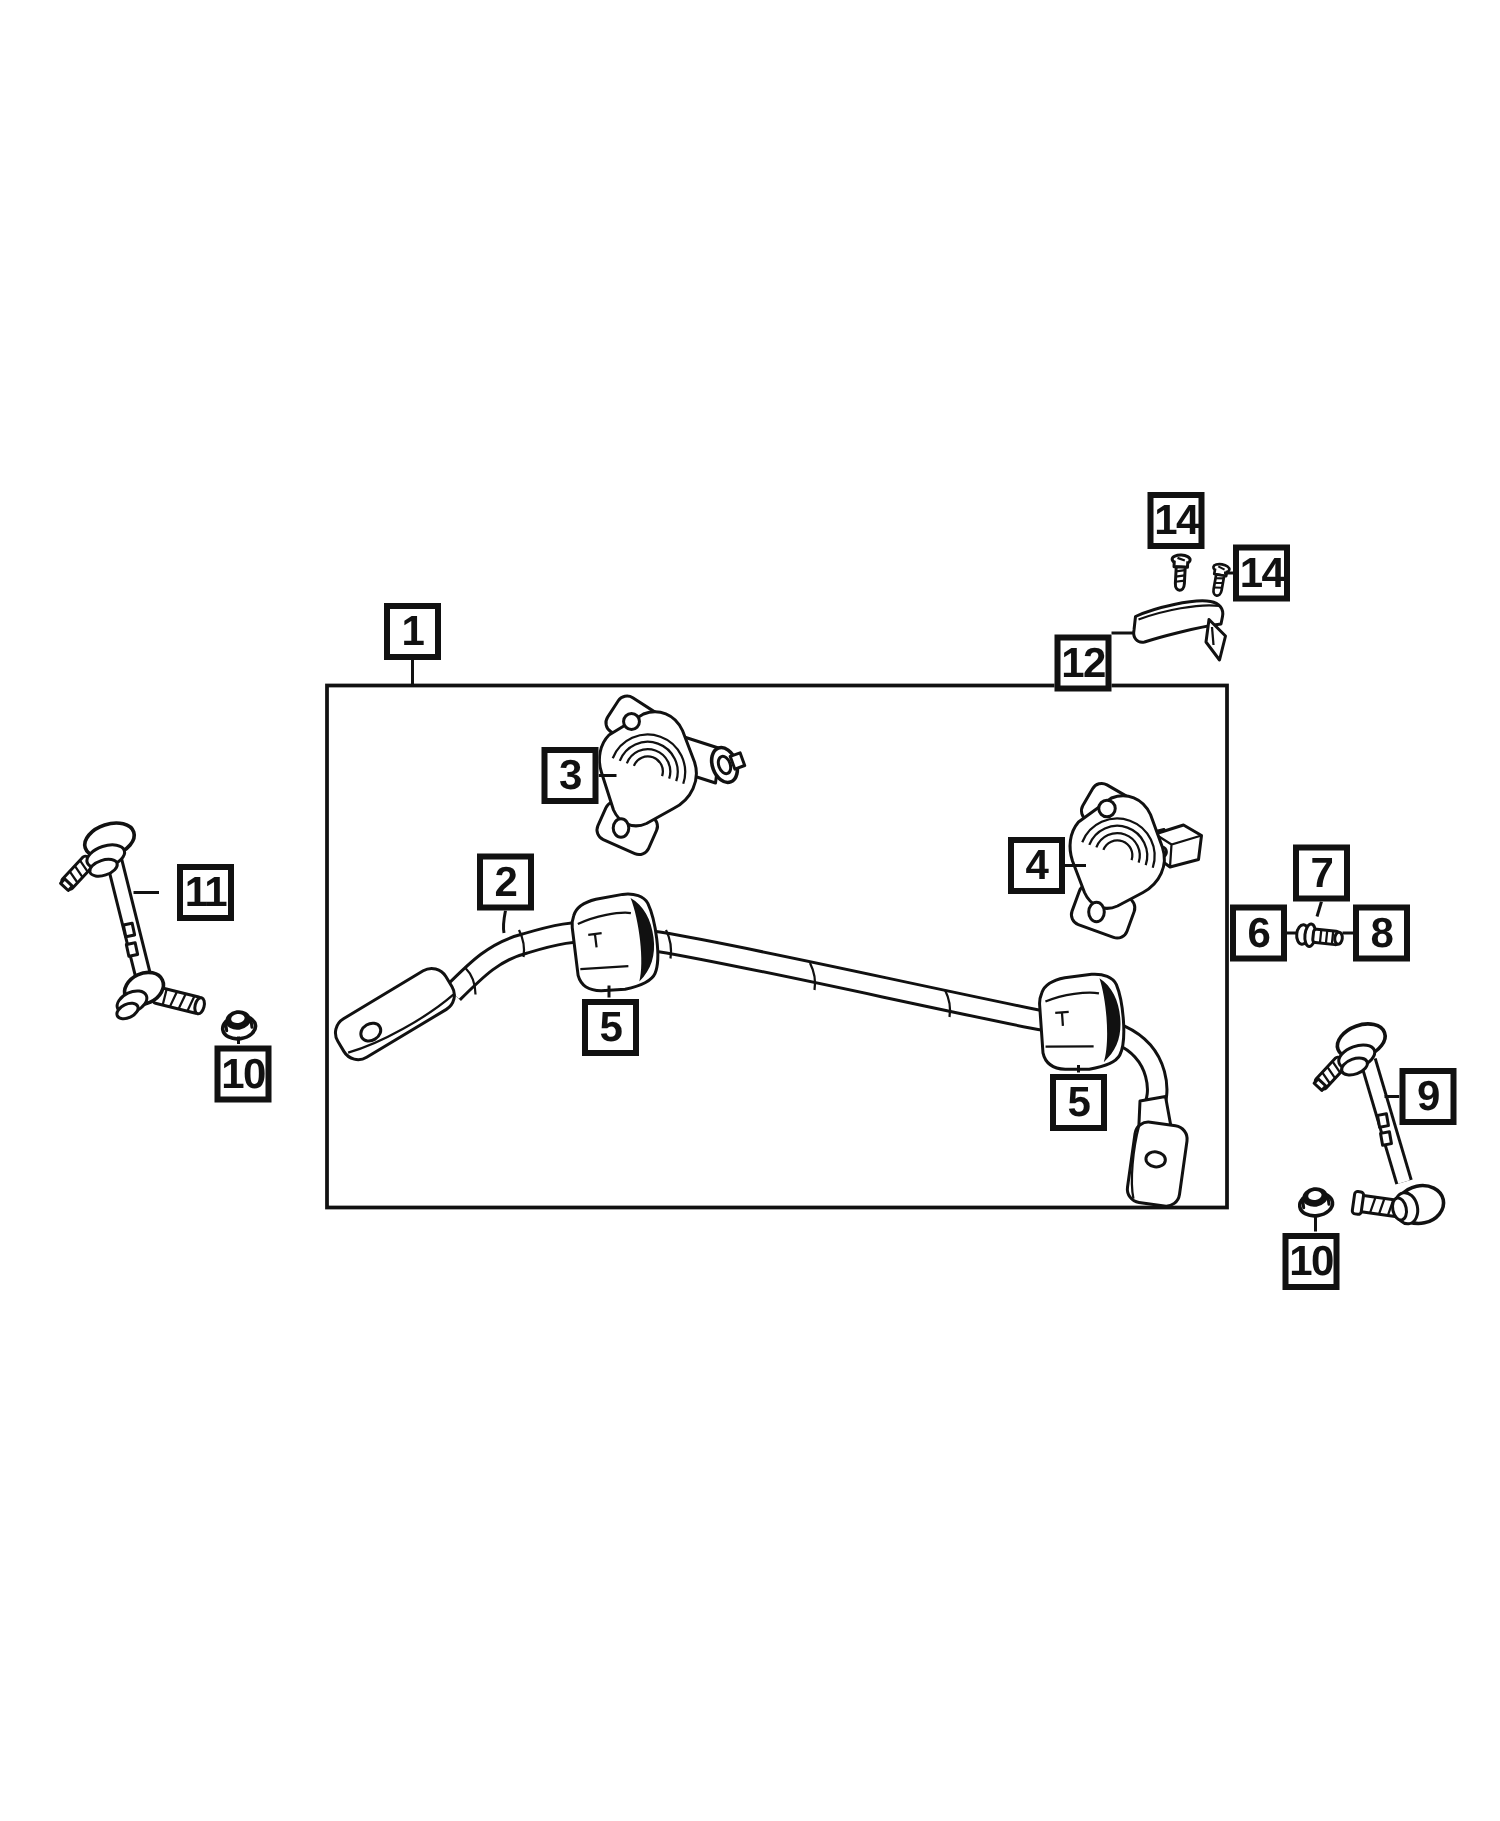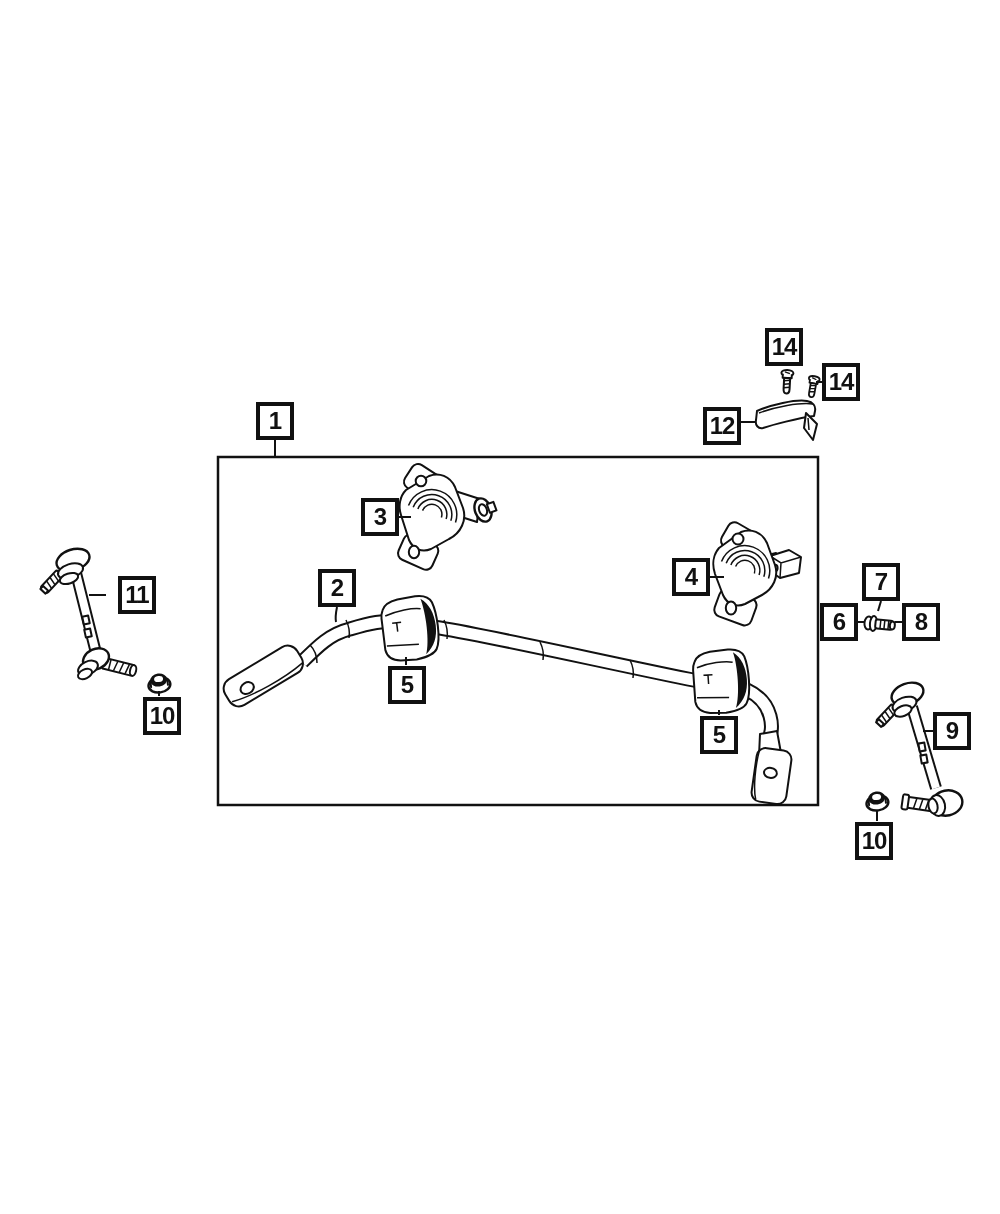--- a/index.html
+++ b/index.html
@@ -15,21 +15,21 @@
   .tube-out{fill:none;stroke:#111111;stroke-width:15;stroke-linejoin:round;}
   .tube-in{fill:none;stroke:#ffffff;stroke-width:11;stroke-linejoin:round;}
   .rod-out{fill:none;stroke:#111111;stroke-width:12;}
   .rod-in{fill:none;stroke:#ffffff;stroke-width:8;}
   .leader{fill:none;stroke:#111111;stroke-width:2;}
   .frame{fill:none;stroke:#111111;stroke-width:2.5;}
   
   .callout{position:absolute;width:38px;height:38px;box-sizing:border-box;
            border:4px solid #111111;background:#ffffff;
            display:flex;align-items:center;justify-content:center;}
-  .callout span{font-size:24px;font-weight:bold;color:#111111;letter-spacing:-1px;line-height:1;}
+  .callout span{font-size:28px;font-weight:bold;color:#111111;letter-spacing:-1px;line-height:1;}
 </style>
 </head>
 <body>
 
 <div class="stage">
 
   <svg width="1000" height="1214" viewBox="0 0 1000 1214">
 
     <defs>
 
@@ -243,21 +243,21 @@
     </div>
   <div class="callout" style="left:143px;top:697px">
       <span>10</span>
     </div>
   <div class="callout" style="left:855px;top:822px">
       <span>10</span>
     </div>
   <div class="callout" style="left:118px;top:576px">
       <span>11</span>
     </div>
-  <div class="callout" style="left:703px;top:407px">
+  <div class="callout" style="left:703px;top:423px">
       <span>12</span>
     </div>
   <div class="callout" style="left:765px;top:328px">
       <span>14</span>
     </div>
   <div class="callout" style="left:822px;top:363px">
       <span>14</span>
     </div>
 
 </div>

